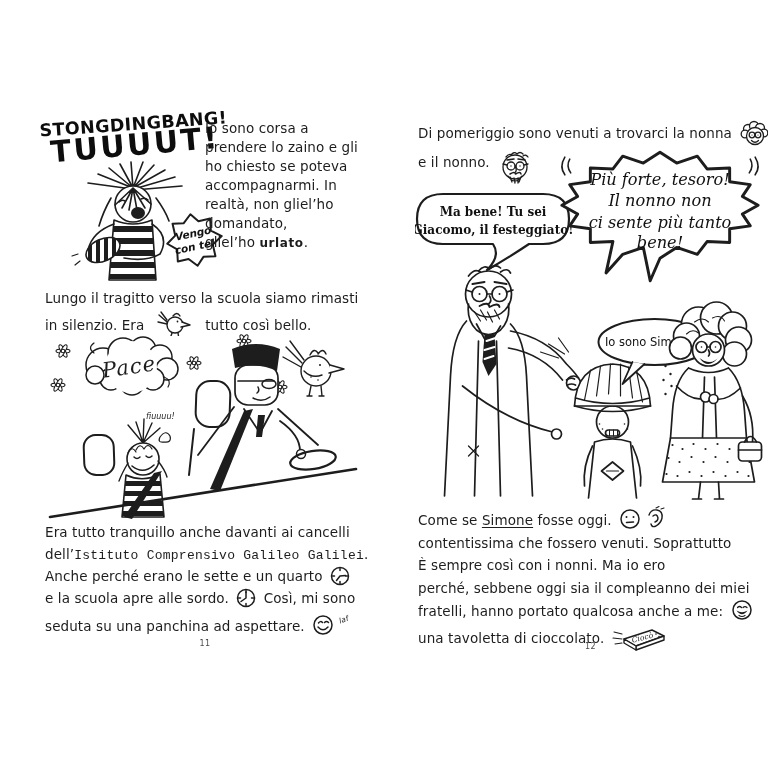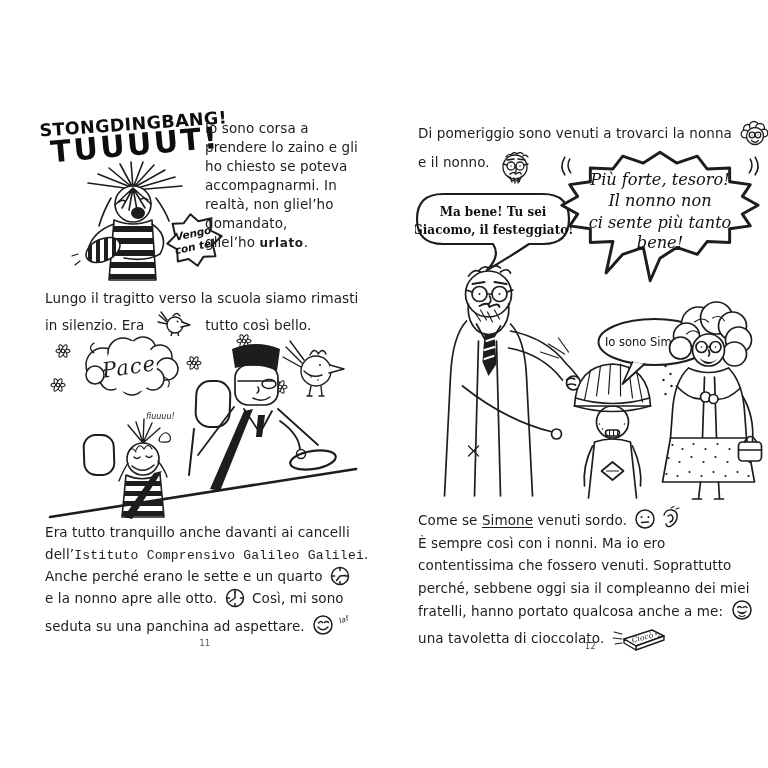--- a/index.html
+++ b/index.html
@@ -180,21 +180,21 @@
 
     <div class="para" style="left:45px;top:522px;width:330px;">
       <div class="line"><span>Era tutto tranquillo anche davanti ai cancelli</span></div>
       <div class="line"><span>dell’</span><span class="school">Istituto Comprensivo Galileo Galilei</span><span>.</span></div>
       <div class="line"><span>Anche perché erano le sette e un quarto</span>
         <svg class="icn" width="20" height="20" viewBox="0 0 20 20" fill="none" stroke="#1d1d1d" stroke-width="1.5">
           <circle cx="10" cy="10" r="8.5"></circle>
           <path d="M10 2.5 v2 M17.5 10 h-2 M10 17.5 v-2 M2.5 10 h2"></path>
           <path d="M10 10 L15.5 9.5 M10 10 L6.5 14.5"></path>
         </svg></div>
-      <div class="line"><span>e la nonno apre alle otto.</span>
+      <div class="line"><span>e la scuola apre alle sordo.</span>
         <svg class="icn" width="20" height="20" viewBox="0 0 20 20" fill="none" stroke="#1d1d1d" stroke-width="1.5">
           <circle cx="10" cy="10" r="8.5"></circle>
           <path d="M10 2.5 v2 M17.5 10 h-2 M10 17.5 v-2 M2.5 10 h2"></path>
           <path d="M10 10 V4 M10 10 L5 13.5"></path>
         </svg>
         <span>Così, mi sono</span></div>
       <div class="line"><span>seduta su una panchina ad aspettare.</span>
         <svg class="icn" width="22" height="22" viewBox="0 0 22 22" fill="none" stroke="#1d1d1d" stroke-width="1.5">
           <circle cx="11" cy="11" r="9"></circle>
           <path d="M6.5 9 q2 -2.5 4 -0.5 M12.5 8.5 q2 -2 4 0"></path>
@@ -359,33 +359,33 @@
         <circle cx="321" cy="226" r="1.1"></circle>
           <circle cx="332" cy="230" r="1.1"></circle>
       </g>
       <path d="M284 236 L282 253 M302 236 L303 253 M276 253 h9 M298 253 h9"></path>
       <path d="M326 150 Q338 170 336 196"></path>
       <rect x="322" y="196" width="23" height="19" rx="4" fill="#fff"></rect>
       <path d="M322 204 h23 M328 196 q6 -11 12 0"></path>
     </svg>
 
     <div class="para" style="left:21px;top:505px;width:345px;line-height:22.5px;">
-      <div class="line"><span>Come se</span> <span class="uline">Simone</span> <span>venuti sordo.</span>
+      <div class="line"><span>Come se</span> <span class="uline">Simone</span> <span>fosse oggi.</span>
         <svg class="icn" width="22" height="22" viewBox="0 0 22 22" fill="none" stroke="#1d1d1d" stroke-width="1.5">
           <circle cx="11" cy="11" r="9"></circle>
           <circle cx="7.5" cy="9" r="1" fill="#1d1d1d" stroke="none"></circle>
             <circle cx="14.5" cy="9" r="1" fill="#1d1d1d" stroke="none"></circle>
           <path d="M7.5 14.5 L14.5 14"></path>
         </svg><svg class="icn" style="margin-left:-2px;vertical-align:-4px;" width="24" height="24" viewBox="0 0 24 24" fill="none" stroke="#1d1d1d" stroke-width="1.4">
           <path d="M7 10 Q9 4 15 5 Q21 6 20 13 Q19 18 14 21 Q10 23 9 19"></path>
           <path d="M11 11 Q15 8 16 13 Q16 16 13 17"></path>
           <path d="M14 3 l3 -1.5 M19 4 l3 -1" stroke-width="1.1"></path>
         </svg></div>
+      <div class="line"><span>contentissima che fossero venuti. Soprattutto</span></div>
       <div class="line"><span>È sempre così con i nonni. Ma io ero</span></div>
-      <div class="line"><span>contentissima che fossero venuti. Soprattutto</span></div>
       <div class="line"><span>perché, sebbene oggi sia il compleanno dei miei</span></div>
       <div class="line"><span>fratelli, hanno portato qualcosa anche a me:</span>
         <svg class="icn" width="22" height="22" viewBox="0 0 22 22" fill="none" stroke="#1d1d1d" stroke-width="1.5">
           <circle cx="11" cy="11" r="9"></circle>
           <path d="M6.5 8.5 q2 -2 4 0 M12 8.5 q2 -2 4 0" stroke-width="1.2"></path>
           <path d="M5.5 11.5 Q11 19 16.5 11.5 Q11 15 5.5 11.5 Z" fill="#1d1d1d" stroke="none"></path>
           <path d="M8 16.5 q3 2 6 0" stroke-width="1.2"></path>
         </svg></div>
       <div class="line"><span>una tavoletta di cioccolato.</span>
         <svg class="icn" style="vertical-align:-10px;" width="56" height="30" viewBox="0 0 56 30" fill="none" stroke="#1d1d1d" stroke-width="1.4">

